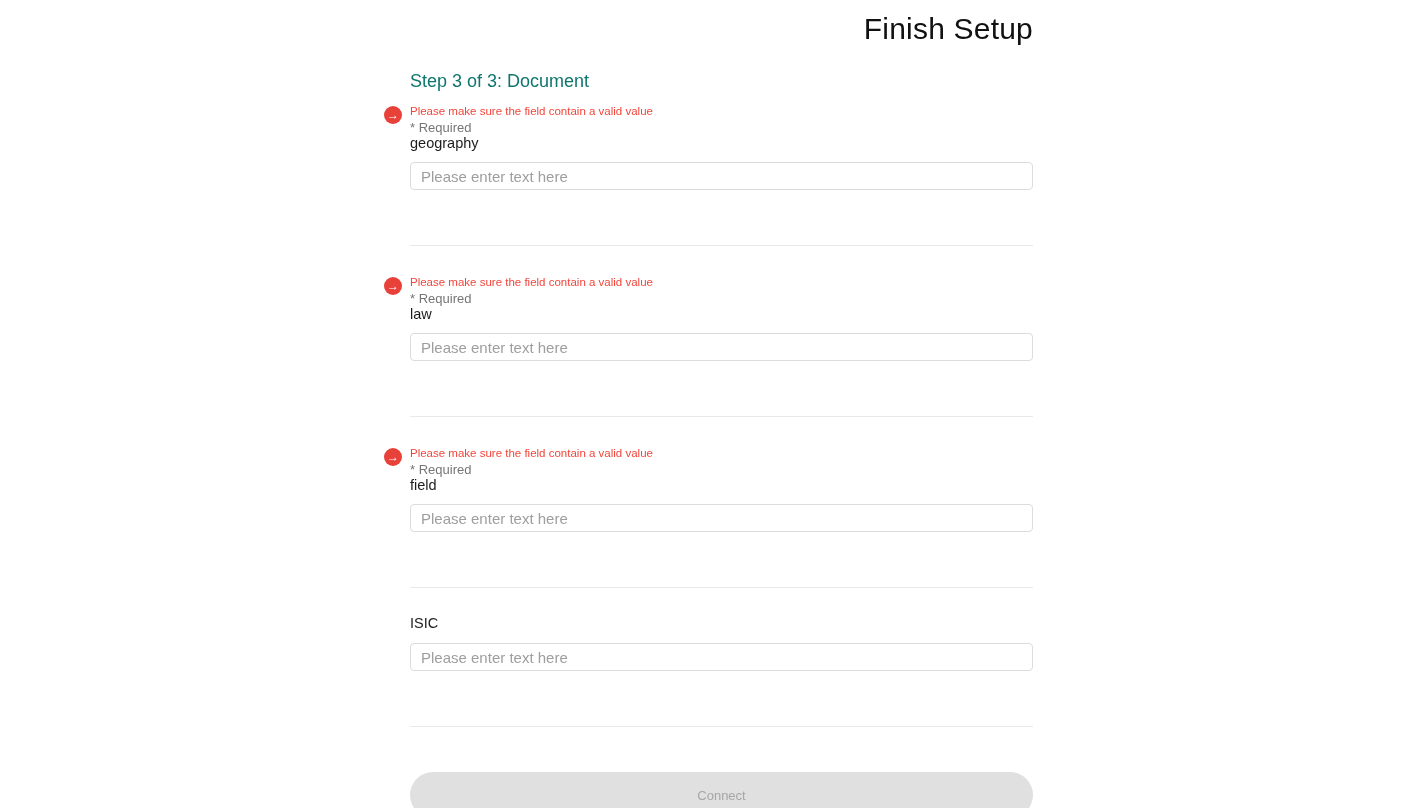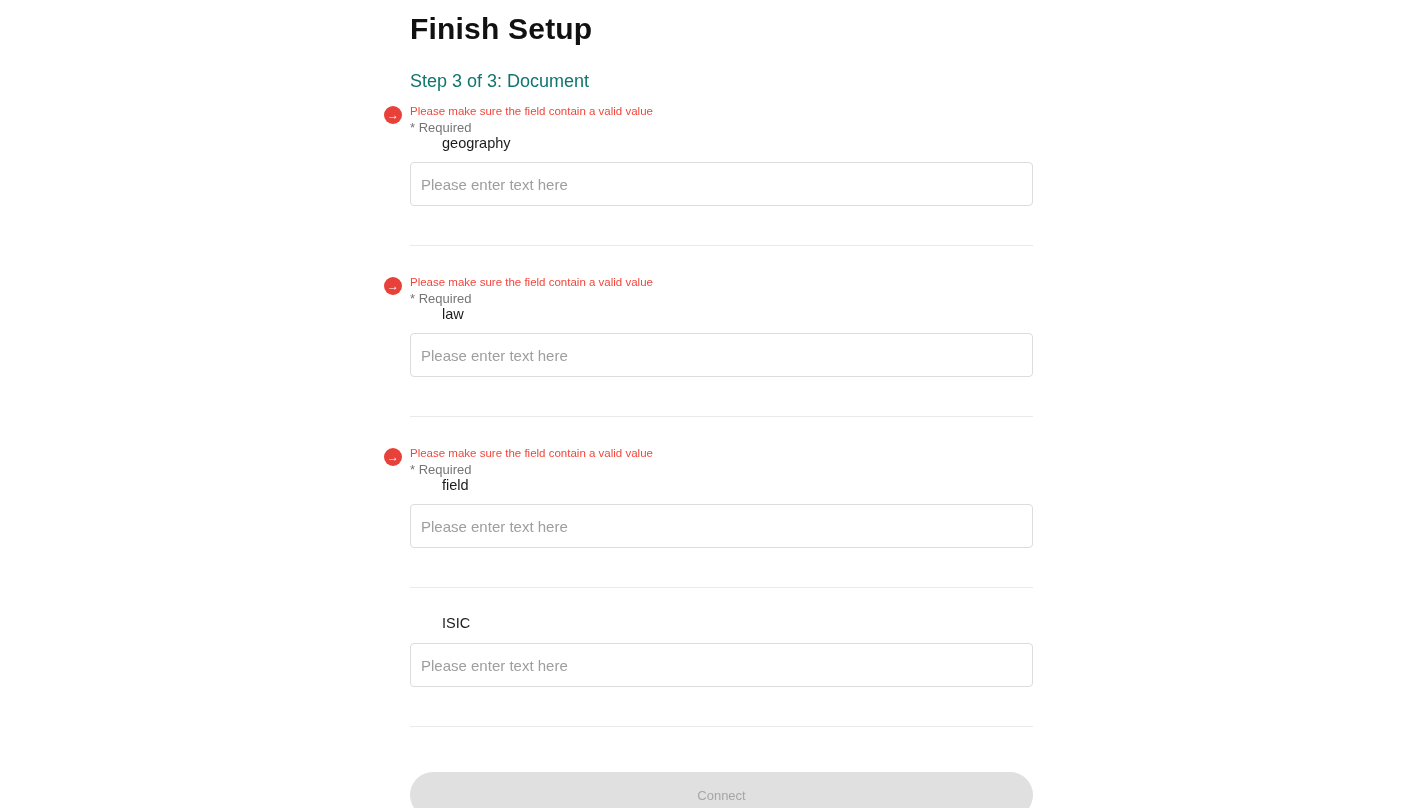--- a/index.html
+++ b/index.html
@@ -17,23 +17,23 @@
     left: 410px;
     top: 0;
     width: 623px;
     height: 808px;
   }
   .page-title {
     position: absolute;
     top: 12px;
     left: 0;
     width: 100%;
-    text-align: left;
+    text-align: right;
     font-size: 30px;
-    font-weight: 700;
+    font-weight: 400;
     letter-spacing: 0.2px;
     color: #111111;
   }
   .step-indicator {
     position: absolute;
     top: 71px;
     left: 0;
     font-size: 18px;
     color: #0f766e;
   }
@@ -78,28 +78,27 @@
     color: #757575;
     line-height: 13px;
   }
   .field-label {
     position: absolute;
     top: 30px;
     left: 0;
     font-size: 14.5px;
     color: #1c1c1c;
     line-height: 17px;
-    margin-left: 32px;
   }
   .text-input {
     position: absolute;
     top: 57px;
     left: 0;
     width: 623px;
-    height: 44px;
+    height: 28px;
     border: 1px solid #dcdcdc;
     border-radius: 4px;
     background: #ffffff;
     padding: 0 10px;
     font-family: "Liberation Sans", sans-serif;
     font-size: 15px;
     color: #333333;
     outline: none;
   }
   .text-input::placeholder { color: #9e9e9e; opacity: 1; }

